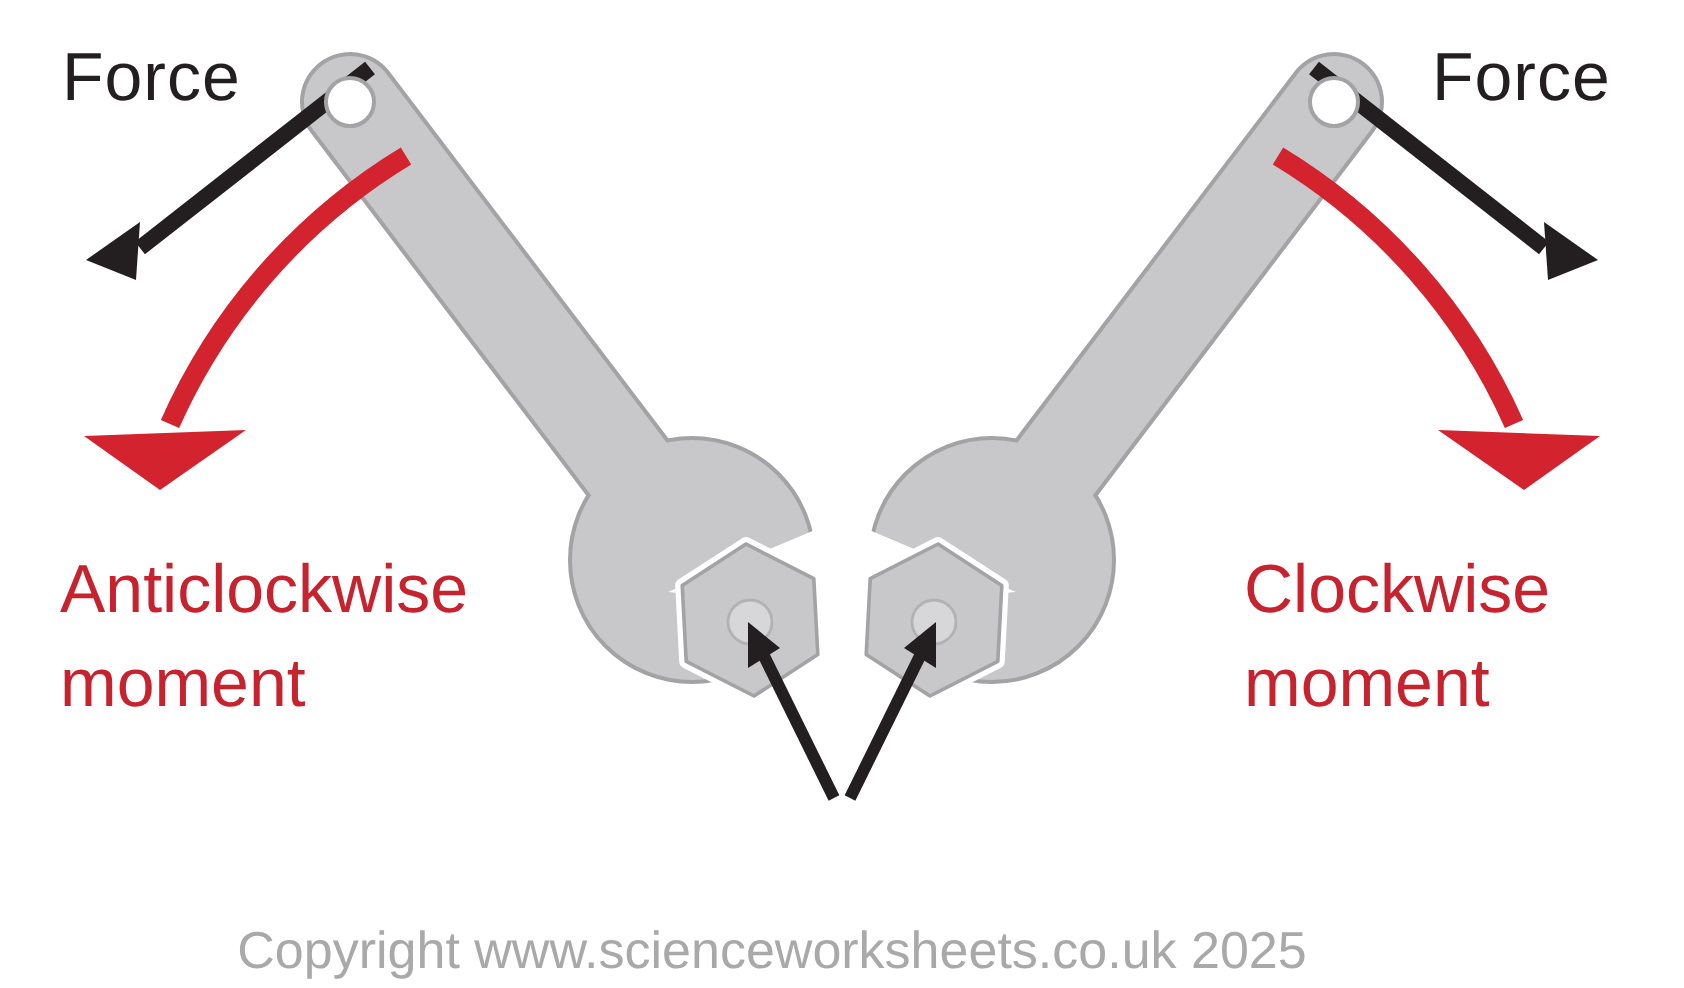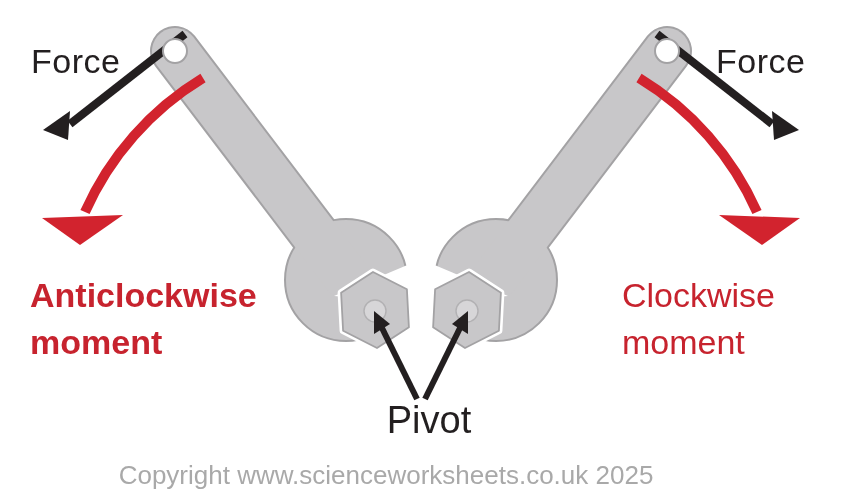--- a/index.html
+++ b/index.html
@@ -41,31 +41,30 @@
   .label {
     position: absolute;
     white-space: pre-line;
     user-select: none;
   }
   .force-label {
     top: 20px;
     font-size: 34px;
     color: var(--black);
     letter-spacing: 0.5px;
-    margin-top: 22px;
   }
   #force-left  { left: 31px; }
   #force-right { left: 716px; }
   .moment-label {
     top: 272px;
     font-size: 34px;
     line-height: 47px;
     color: var(--red_text);
   }
-  #moment-left  { left: 30px; font-weight: bold; }
+  #moment-left  { left: 30px; }
   #moment-right { left: 622px; }
   #pivot-label {
     left: 359px;
     top: 399px;
     width: 140px;
     text-align: center;
     font-size: 38px;
     color: var(--black);
   }
   #copyright {
@@ -119,17 +118,16 @@
   <div class="label force-label" id="force-left">Force</div>
 
   <div class="label force-label" id="force-right">Force</div>
 
   <div class="label moment-label" id="moment-left">Anticlockwise
 moment</div>
 
   <div class="label moment-label" id="moment-right">Clockwise
 moment</div>
 
-  <div class="label" id="pivot-label">Pivot</div>
 
   <div class="label" id="copyright">Copyright www.scienceworksheets.co.uk 2025</div>
 
 </div>
 
 </body></html>

